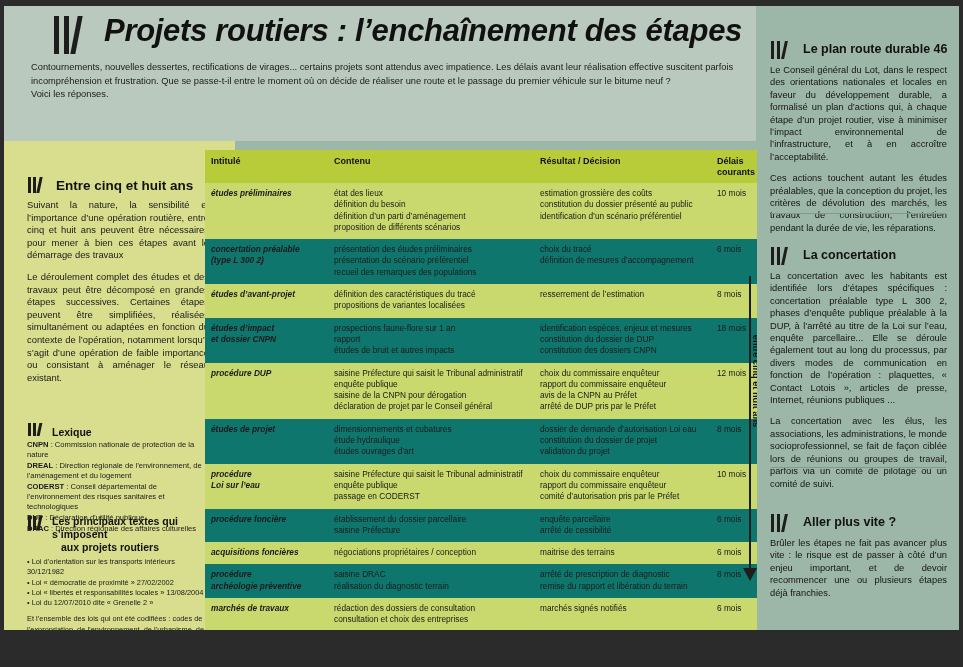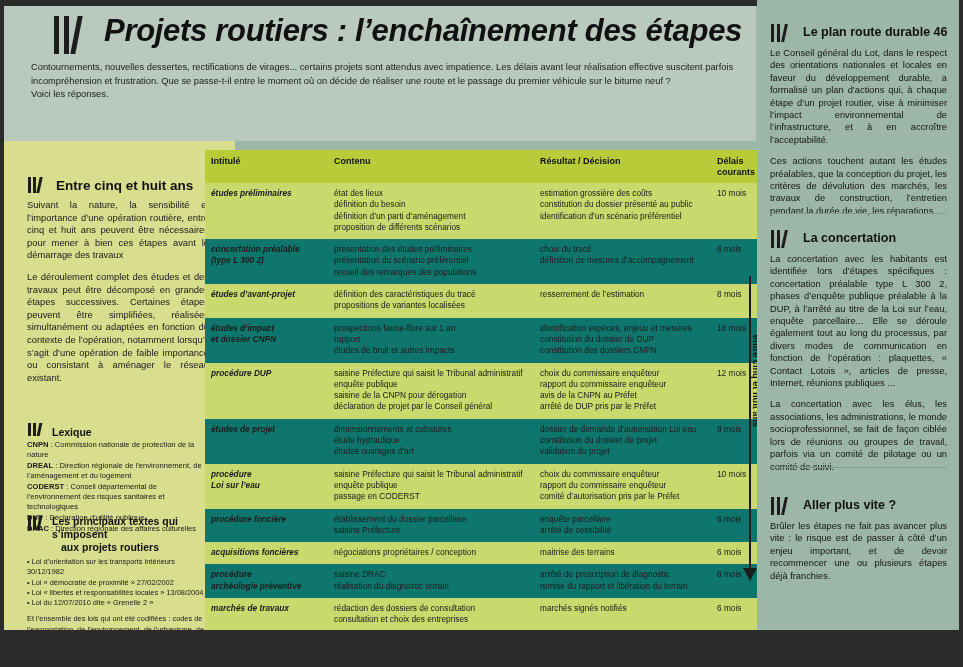--- a/index.html
+++ b/index.html
@@ -101,21 +101,21 @@
   }
   .arrow-label{
     position:absolute;left:-33px;top:100px;width:100px;
     font-size:9.2px;font-weight:bold;color:#111;
     text-align:center;
     transform:rotate(90deg);transform-origin:center center;
     white-space:nowrap;
   }
 
   
-  .right-col{position:absolute;left:757px;top:0;width:202px;height:646px;background:#9cb7a8;}
+  .right-col{position:absolute;left:757px;top:17px;width:202px;height:646px;background:#9cb7a8;}
   .rblock{position:absolute;left:13px;width:177px;}
   .r-head{position:relative;min-height:22px;margin-bottom:3px;}
   .r-bars{position:absolute;left:0;top:2px;width:24px;height:19px;}
   .r-bars span{position:absolute;top:0;width:3px;height:18px;background:#1d1d1d;}
   .r-bars span:nth-child(1){left:1px;}
   .r-bars span:nth-child(2){left:7px;}
   .r-bars span:nth-child(3){left:13px;transform:skewX(-12deg);}
   .r-title{
     display:inline-block;margin-left:33px;
     font-size:12.5px;font-weight:bold;color:#111;line-height:20px;

